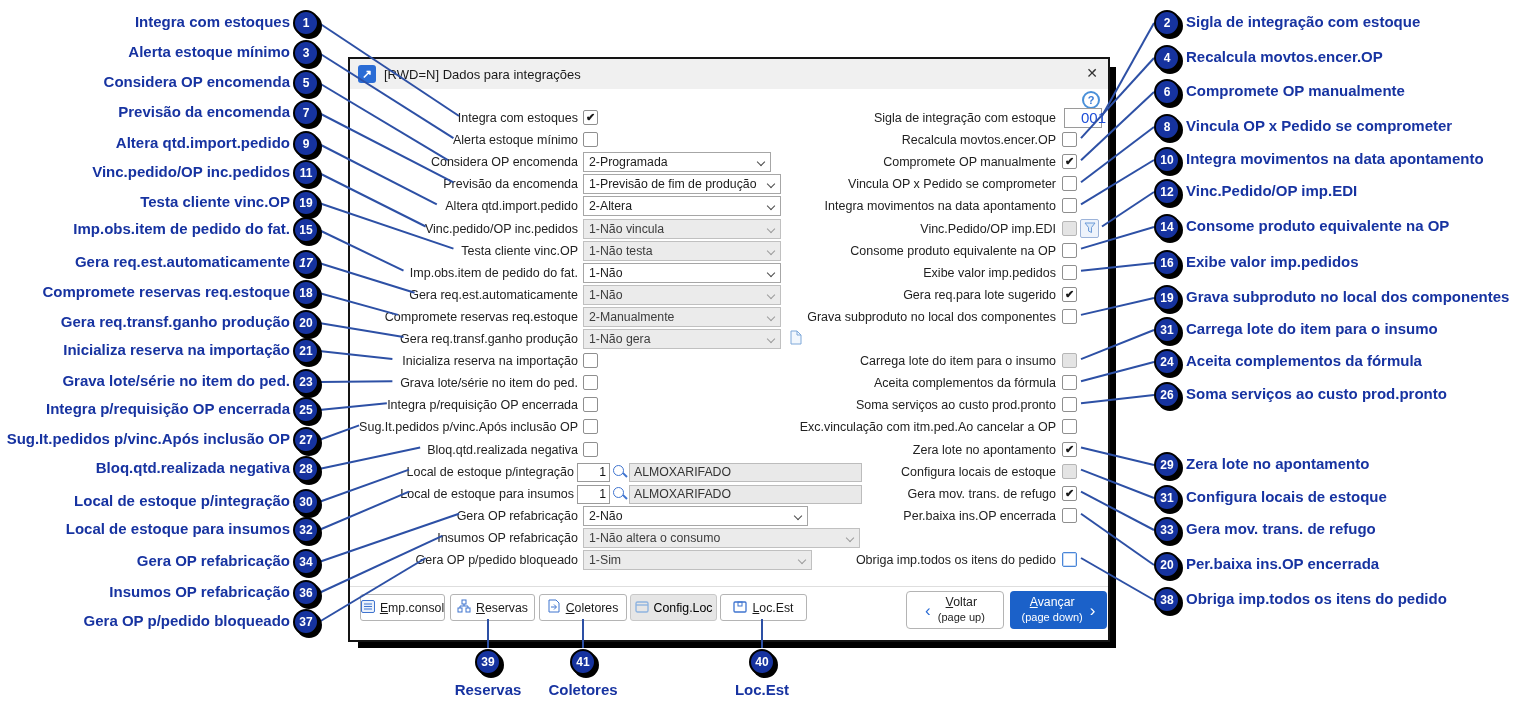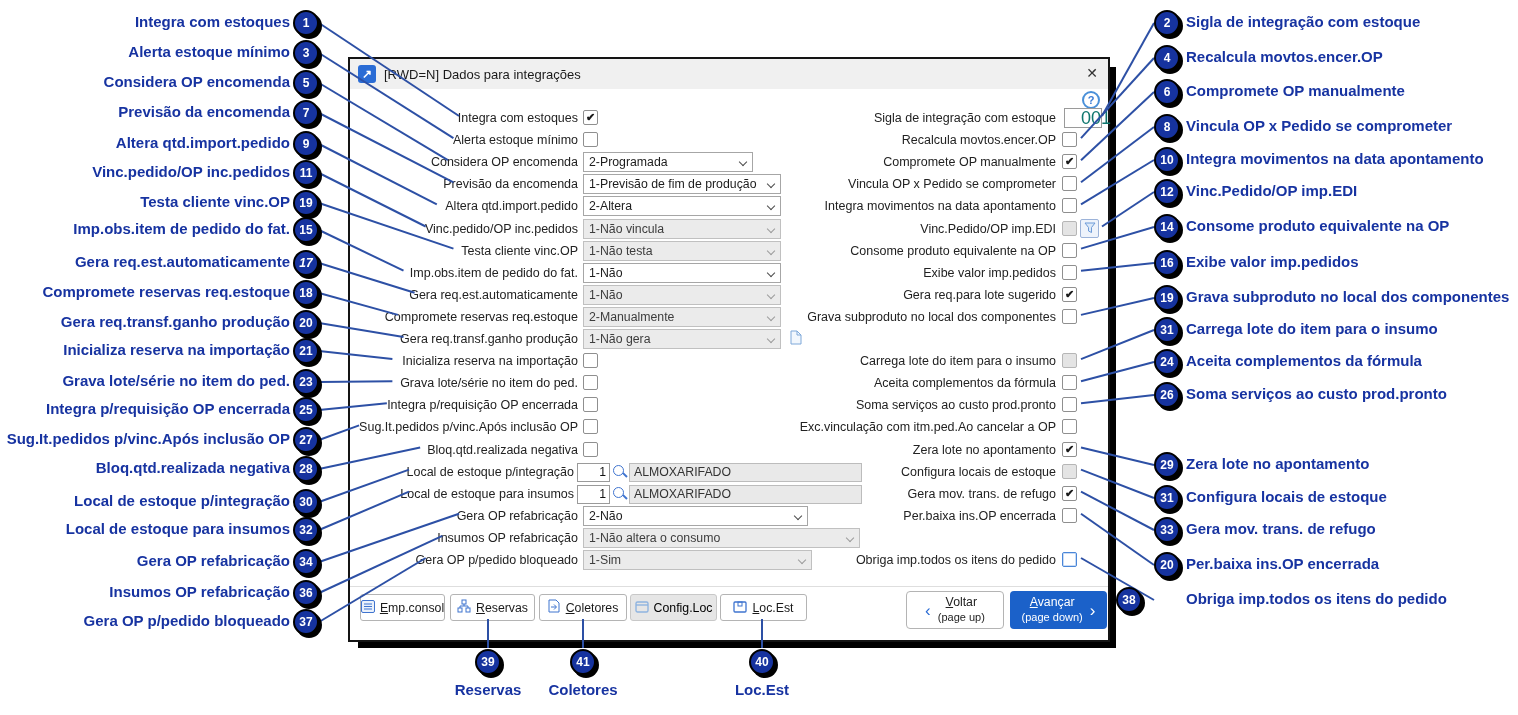--- a/index.html
+++ b/index.html
@@ -29,21 +29,21 @@
         border-radius:2px; font-size:11px; line-height:13px; text-align:center; color:#1a1a1a; font-weight:bold; }
   .cb.dis { background:#e4e4e4; border-color:#b6b6b6; }
   .cb.foc { border-color:#4a86d8; box-shadow:inset 0 0 0 1px #cadcf5; }
   .sel { position:absolute; left:233px; top:1px; height:20px; border:1px solid #a6a6a6; background:#fff;
          font-size:12.3px; color:#1c1c1c; line-height:18px; padding:0 18px 0 5px; white-space:nowrap; overflow:hidden; }
   .sel .chev { position:absolute; right:6px; top:6px; width:6px; height:6px;
                border-right:1.5px solid #4c4c4c; border-bottom:1.5px solid #4c4c4c; transform:rotate(45deg); }
   .sel.dis { background:#ebebeb; color:#3d3d3d; border-color:#c0c0c0; }
   .sel.dis .chev { border-color:#9b9b9b; }
   .txt { position:absolute; left:714px; top:1px; width:38px; height:20px; border:1px solid #9a9a9a;
-         background:#fff; font-size:18px; line-height:18px; padding:0 16px; color:#0f766e; }
+         background:#fff; font-size:15px; line-height:18px; padding:0 16px; color:#1d4ed8; }
   .lkcode { position:absolute; left:227px; top:2px; width:33px; height:19px; border:1px solid #9a9a9a;
             background:#fff; text-align:right; padding-right:3px; font-size:12.3px; line-height:17px; color:#111; }
   .lens { position:absolute; left:263px; top:4px; width:11px; height:11px; border:1.7px solid #3f74cf; border-radius:50%; }
   .lens::after { content:''; position:absolute; left:8px; top:8px; width:6px; height:1.7px;
                  background:#3f74cf; transform:rotate(45deg); }
   .lkval { position:absolute; left:279px; top:2px; width:233px; height:19px; background:#e9e9e9;
            border:1px solid #bcbcbc; font-size:12.3px; line-height:17px; padding:0 4px; color:#333; white-space:nowrap; }
   .rowicon { position:absolute; display:flex; align-items:center; justify-content:center; }
   .filterbtn { position:absolute; left:730px; top:1px; width:19px; height:19px; border:1px solid #9cb3d9;
                background:#eef3fb; border-radius:2px; display:flex; align-items:center; justify-content:center; }
@@ -88,21 +88,21 @@
         <div class="frow" style="top: 48px;">
           <span class="flabel l">Integra com estoques</span>
           <span class="cb" style="left: 233px;">✔</span>
         </div>
         <div class="frow" style="top: 70.1px;">
           <span class="flabel l">Alerta estoque mínimo</span>
           <span class="cb" style="left: 233px;"></span>
         </div>
         <div class="frow" style="top: 92.2px;">
           <span class="flabel l">Considera OP encomenda</span>
-          <span class="sel" style="width: 170px;"><span>2-Programada</span><span class="chev"></span></span>
+          <span class="sel" style="width: 188px;"><span>2-Programada</span><span class="chev"></span></span>
         </div>
         <div class="frow" style="top: 114.3px;">
           <span class="flabel l">Previsão da encomenda</span>
           <span class="sel" style="width: 198px;"><span>1-Previsão de fim de produção</span><span class="chev"></span></span>
         </div>
         <div class="frow" style="top: 136.4px;">
           <span class="flabel l">Altera qtd.import.pedido</span>
           <span class="sel" style="width: 198px;"><span>2-Altera</span><span class="chev"></span></span>
         </div>
         <div class="frow" style="top: 158.5px;">
@@ -431,21 +431,21 @@
       <div class="acir" style="left: 1154px; top: 382px;">26</div>
       <div class="albl" style="left: 1186px; top: 385px;">Soma serviços ao custo prod.pronto</div>
       <div class="acir" style="left: 1154px; top: 452px;">29</div>
       <div class="albl" style="left: 1186px; top: 455px;">Zera lote no apontamento</div>
       <div class="acir" style="left: 1154px; top: 485px;">31</div>
       <div class="albl" style="left: 1186px; top: 488px;">Configura locais de estoque</div>
       <div class="acir" style="left: 1154px; top: 517px;">33</div>
       <div class="albl" style="left: 1186px; top: 520px;">Gera mov. trans. de refugo</div>
       <div class="acir" style="left: 1154px; top: 552px;">20</div>
       <div class="albl" style="left: 1186px; top: 555px;">Per.baixa ins.OP encerrada</div>
-      <div class="acir" style="left: 1116px; top: 587px;">38</div>
+      <div class="acir" style="left: 1154px; top: 587px;">38</div>
       <div class="albl" style="left: 1186px; top: 590px;">Obriga imp.todos os itens do pedido</div>
       <div class="acir" style="left: 475px; top: 649px;">39</div>
       <div class="albl btm" style="left: 418px; width: 140px; top: 681px;">Reservas</div>
       <div class="acir" style="left: 570px; top: 649px;">41</div>
       <div class="albl btm" style="left: 513px; width: 140px; top: 681px;">Coletores</div>
       <div class="acir" style="left: 749px; top: 649px;">40</div>
       <div class="albl btm" style="left: 692px; width: 140px; top: 681px;">Loc.Est</div>
     </div>
 </div>
 

